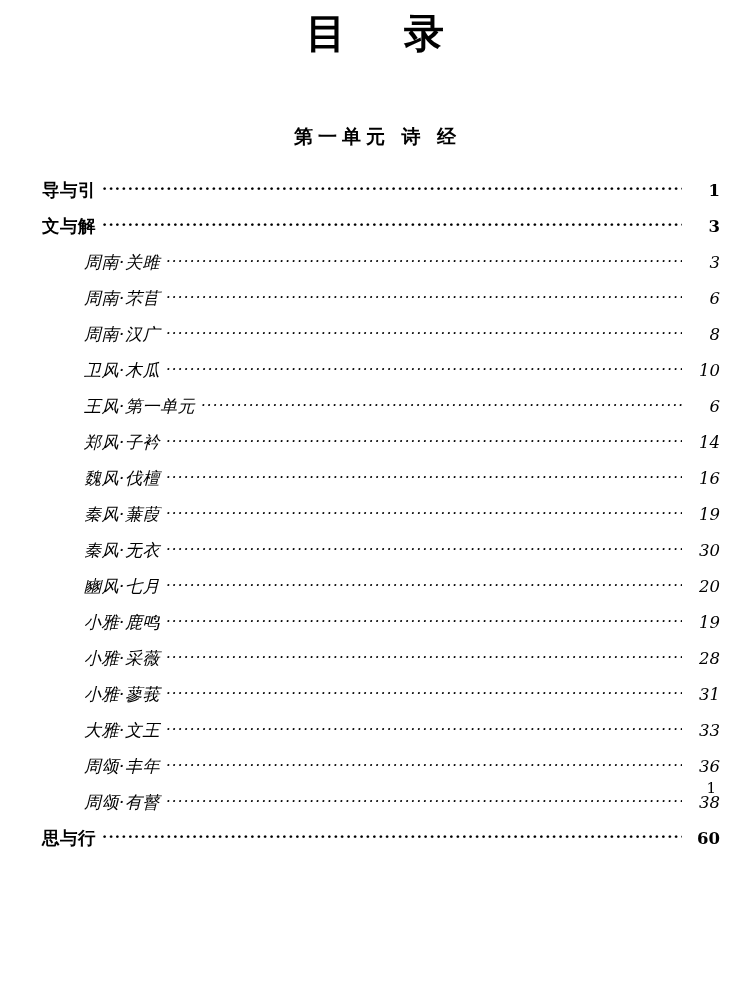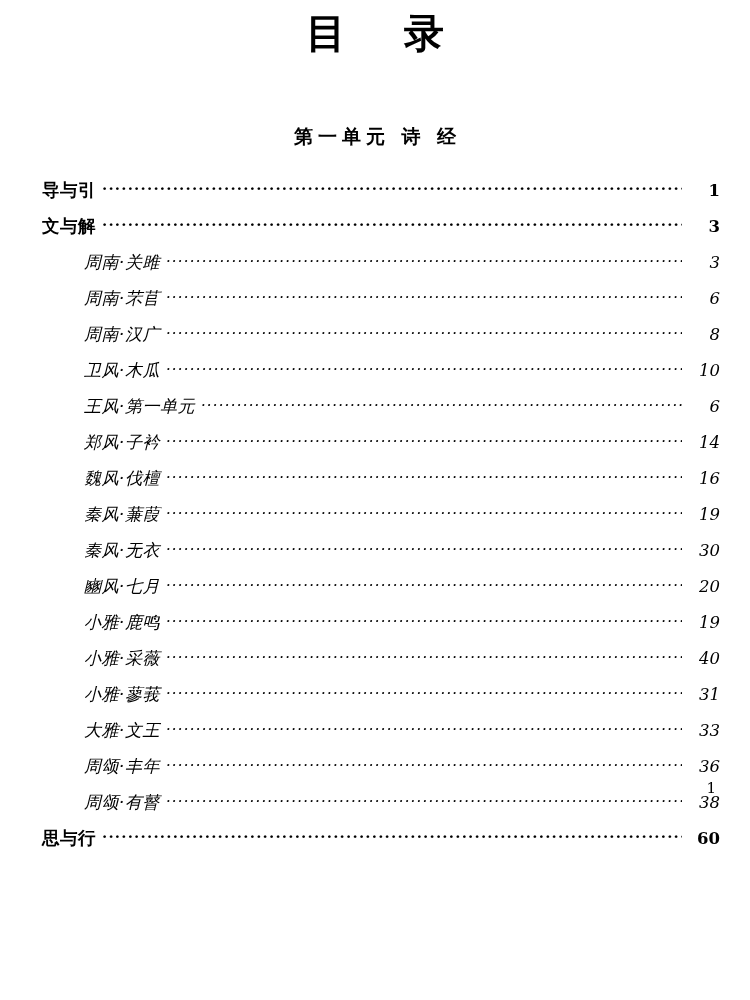--- a/index.html
+++ b/index.html
@@ -160,21 +160,21 @@
         <span class="toc-page">20</span>
       </div>
       <div class="toc-row level-2">
         <span class="toc-label">小雅·鹿鸣</span>
         <span class="toc-dots">·····························································································································································</span>
         <span class="toc-page">19</span>
       </div>
       <div class="toc-row level-2">
         <span class="toc-label">小雅·采薇</span>
         <span class="toc-dots">·····························································································································································</span>
-        <span class="toc-page">40</span>
+        <span class="toc-page">28</span>
       </div>
       <div class="toc-row level-2">
         <span class="toc-label">小雅·蓼莪</span>
         <span class="toc-dots">·····························································································································································</span>
         <span class="toc-page">31</span>
       </div>
       <div class="toc-row level-2">
         <span class="toc-label">大雅·文王</span>
         <span class="toc-dots">·····························································································································································</span>
         <span class="toc-page">33</span>

